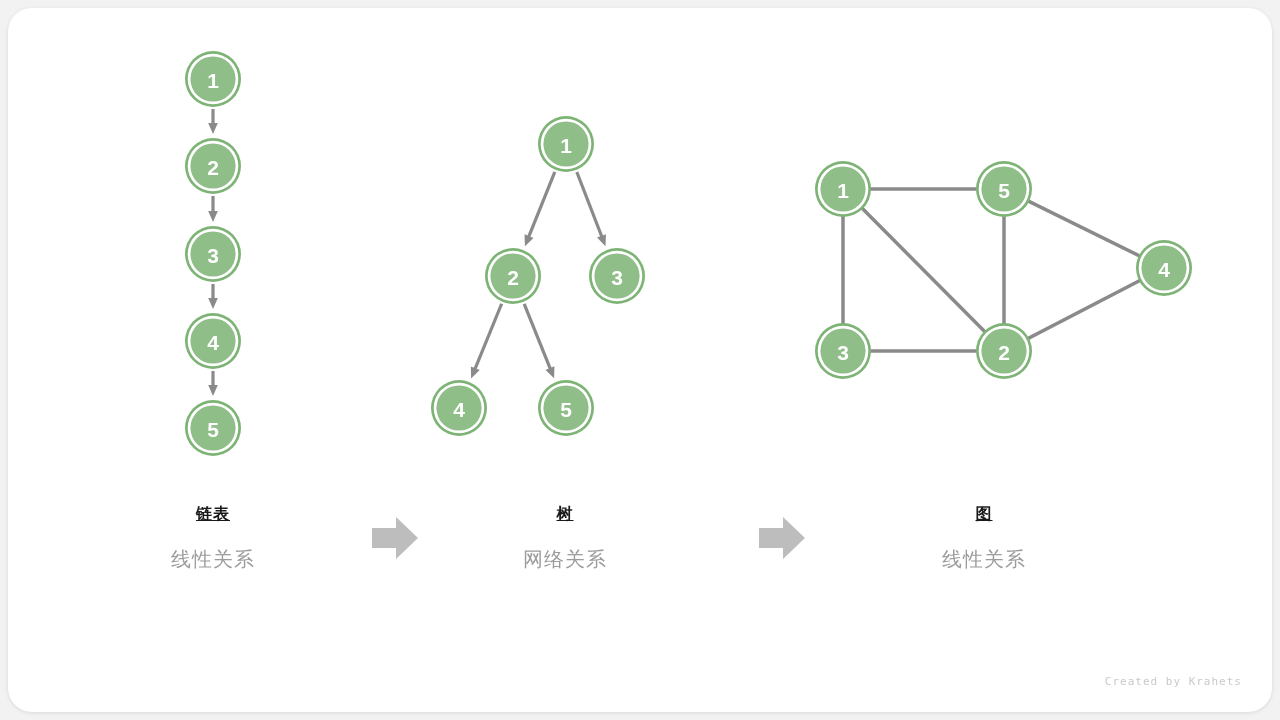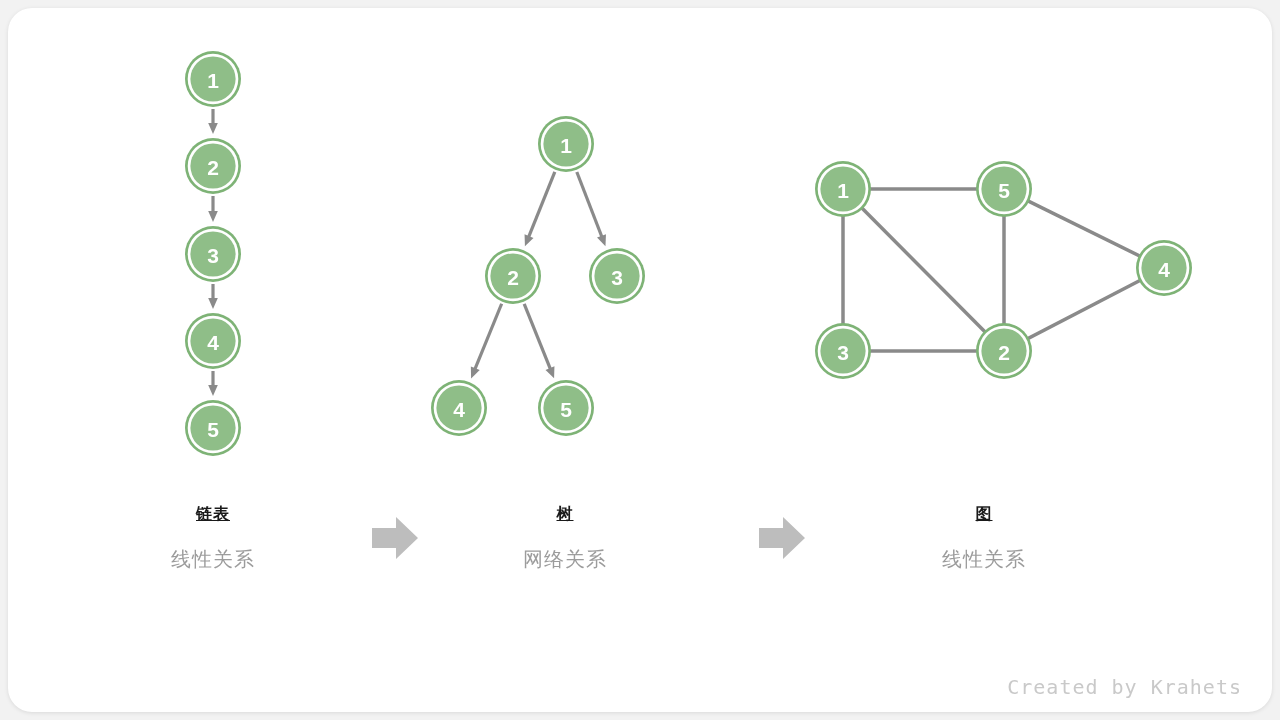--- a/index.html
+++ b/index.html
@@ -34,21 +34,21 @@
     position: absolute; top: 629px; left: 643px;
     transform: translateX(-50%);
     background: var(--caption-bg, #E9E9E9);
     color: var(--caption-color, #3F3F3F);
     font-size: 24px; line-height: 28px;
     padding: 9px 19px; border-radius: 6px; white-space: nowrap;
   }
   .credit {
     position: absolute; top: 675px; right: 38px;
     font-family: "DejaVu Sans Mono", "Liberation Mono", monospace;
-    font-size: 20px; letter-spacing: 1px;
+    font-size: 11px; letter-spacing: 1px;
     color: var(--credit-color, #C9C9C9); white-space: nowrap;
   }
 </style>
 </head>
 <body>
 
 <div class="stage">
   <div class="card"></div>
 
   <svg id="diagram-svg" width="1280" height="720" viewBox="0 0 1280 720">

